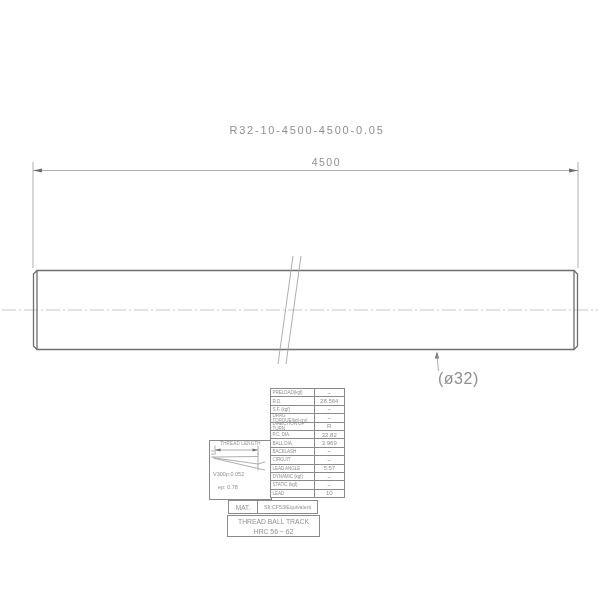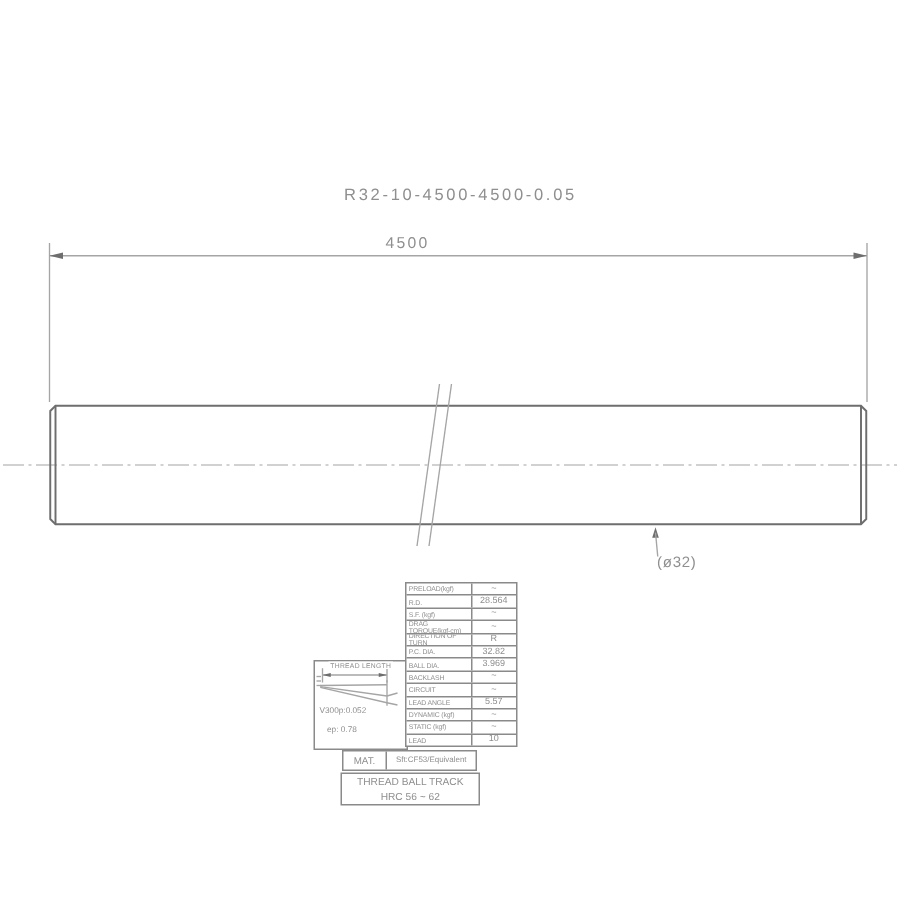--- a/index.html
+++ b/index.html
@@ -19,22 +19,22 @@
   }
   
   svg.linework{position:absolute;left:0;top:0;z-index:2;}
   .thin{stroke:var(--c-thin);stroke-width:0.9;fill:none;}
   .med{stroke:var(--c-line);stroke-width:1.3;fill:none;}
   .fillA{fill:var(--c-line);stroke:none;}
   .centerline{stroke:var(--c-center);stroke-width:0.9;stroke-dasharray:14 3 2 3;fill:none;}
   
   .txt{position:absolute;z-index:3;white-space:nowrap;}
   .t-title{left:0;top:124px;width:614px;text-align:center;font-size:11px;letter-spacing:1.8px;}
-  .t-len{left:257px;top:156px;width:100px;text-align:left;font-size:10.5px;letter-spacing:1.5px;}
-  .t-dia{left:438px;top:370px;font-size:10px;letter-spacing:0.5px;text-align:right;}
+  .t-len{left:241px;top:156px;width:100px;text-align:right;font-size:10.5px;letter-spacing:1.5px;}
+  .t-dia{left:438px;top:370px;font-size:16px;letter-spacing:0.5px;text-align:right;}
   
   .detail-box{left:209px;top:440px;width:63px;height:60px;border:1px solid var(--c-table);box-sizing:border-box;z-index:3;background:transparent;}
   .t-detail-head{left:209px;top:441px;width:63px;text-align:center;font-size:4.5px;letter-spacing:0.2px;z-index:4;}
   .t-detail-head span{background:#fff;padding:0 1px;}
   .t-v300{left:213px;top:471px;font-size:5.5px;z-index:4;}
   .t-ep{left:218px;top:484px;font-size:5.5px;z-index:4;}
   
   .spec-table{
     left:270px;top:388px;width:75px;height:110px;border:1.4px solid var(--c-table);
     box-sizing:border-box;display:flex;flex-direction:column;z-index:3;background:#fff;

